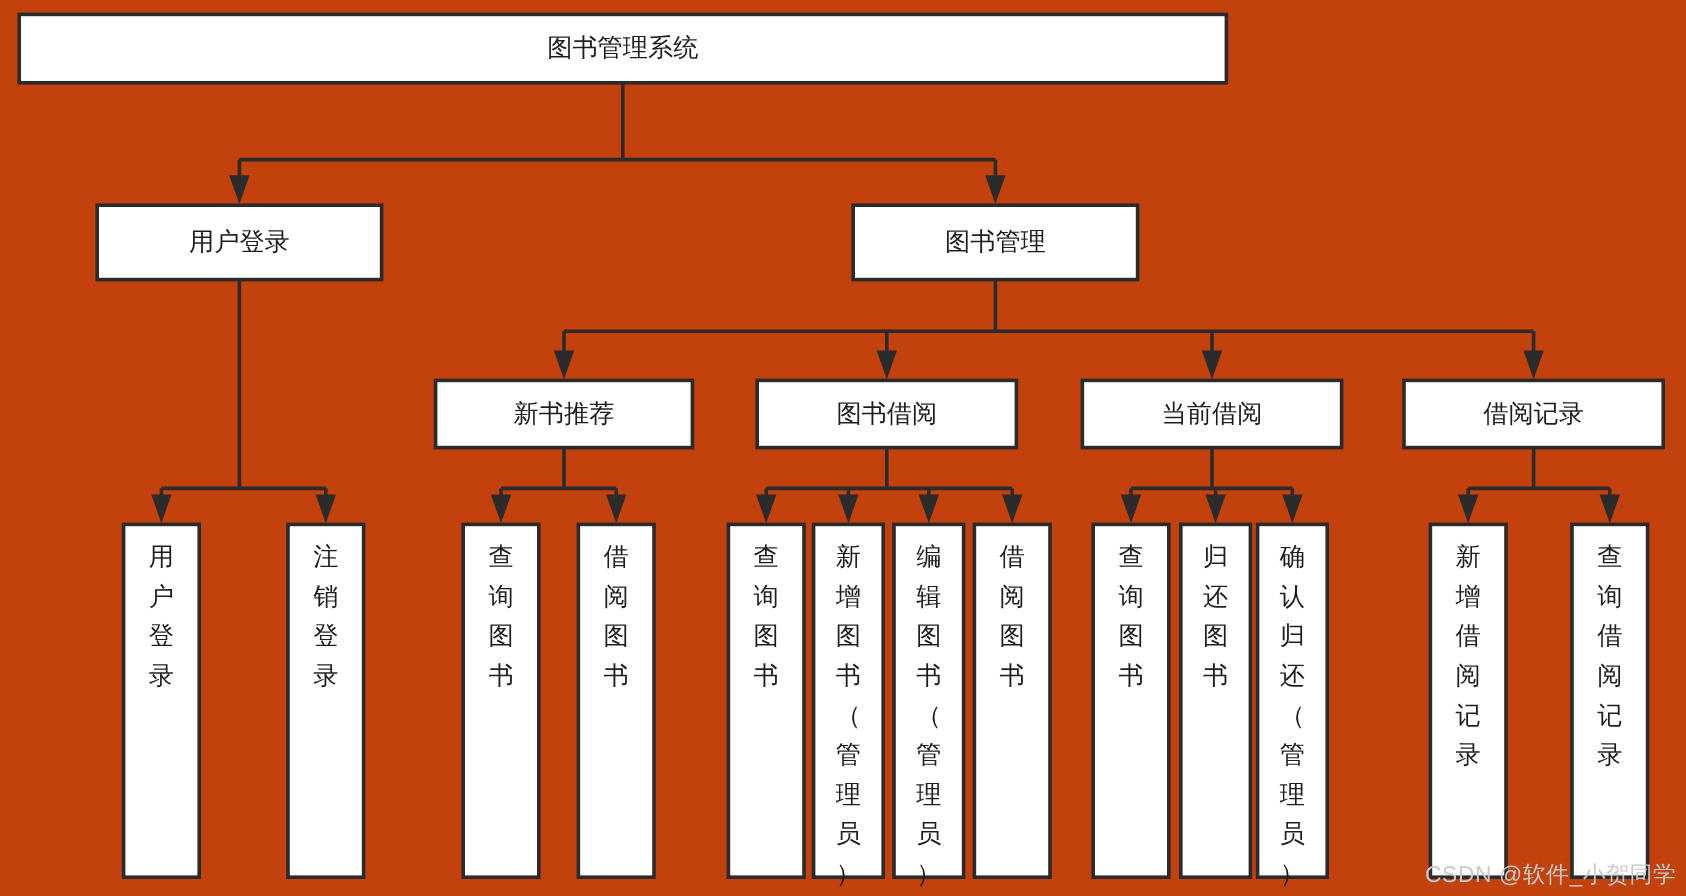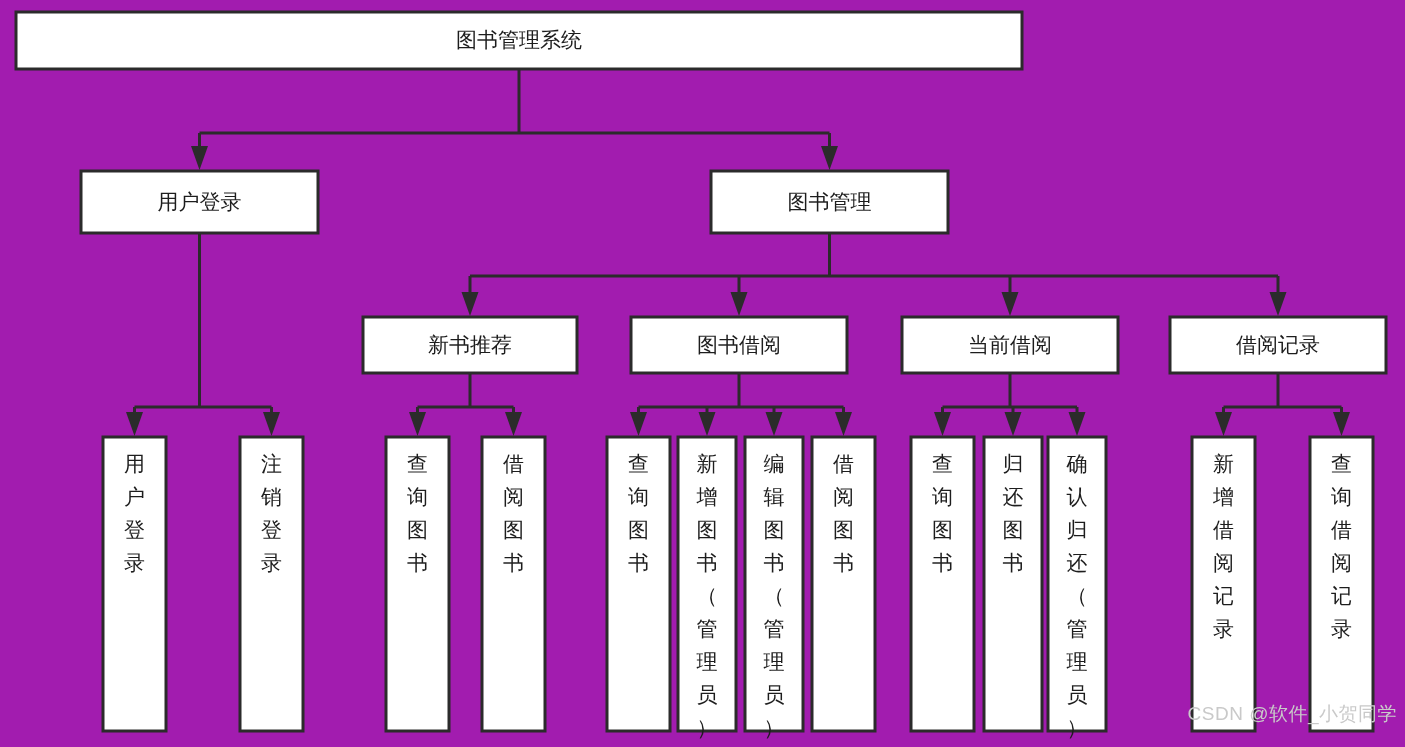--- a/index.html
+++ b/index.html
@@ -9,21 +9,21 @@
     background: #ffffff;
   }
   body {
     font-family: "Liberation Sans", "DejaVu Sans", sans-serif;
     -webkit-font-smoothing: antialiased;
   }
   #diagram-root {
     position: relative;
     width: 1405px;
     height: 747px;
-    background: #a21caf;
+    background: #c2410c;
     overflow: hidden;
     text-decoration: underline;
   }
   svg.tree-canvas {
     position: absolute;
     left: 0;
     top: 0;
     width: 1405px;
     height: 747px;
     display: block;
@@ -52,21 +52,21 @@
     fill: none;
     stroke-linecap: butt;
   }
   .arrow-head {
     fill: #2b2b2b;
     stroke: none;
   }
   .watermark {
     position: absolute;
     right: 8px;
-    bottom: 20px;
+    bottom: 5px;
     font-family: "Liberation Sans", "DejaVu Sans", sans-serif;
     font-size: 19px;
     color: #c9c9c9;
     letter-spacing: 0.5px;
     white-space: nowrap;
     user-select: none;
     pointer-events: none;
   }
 </style>
 </head>

